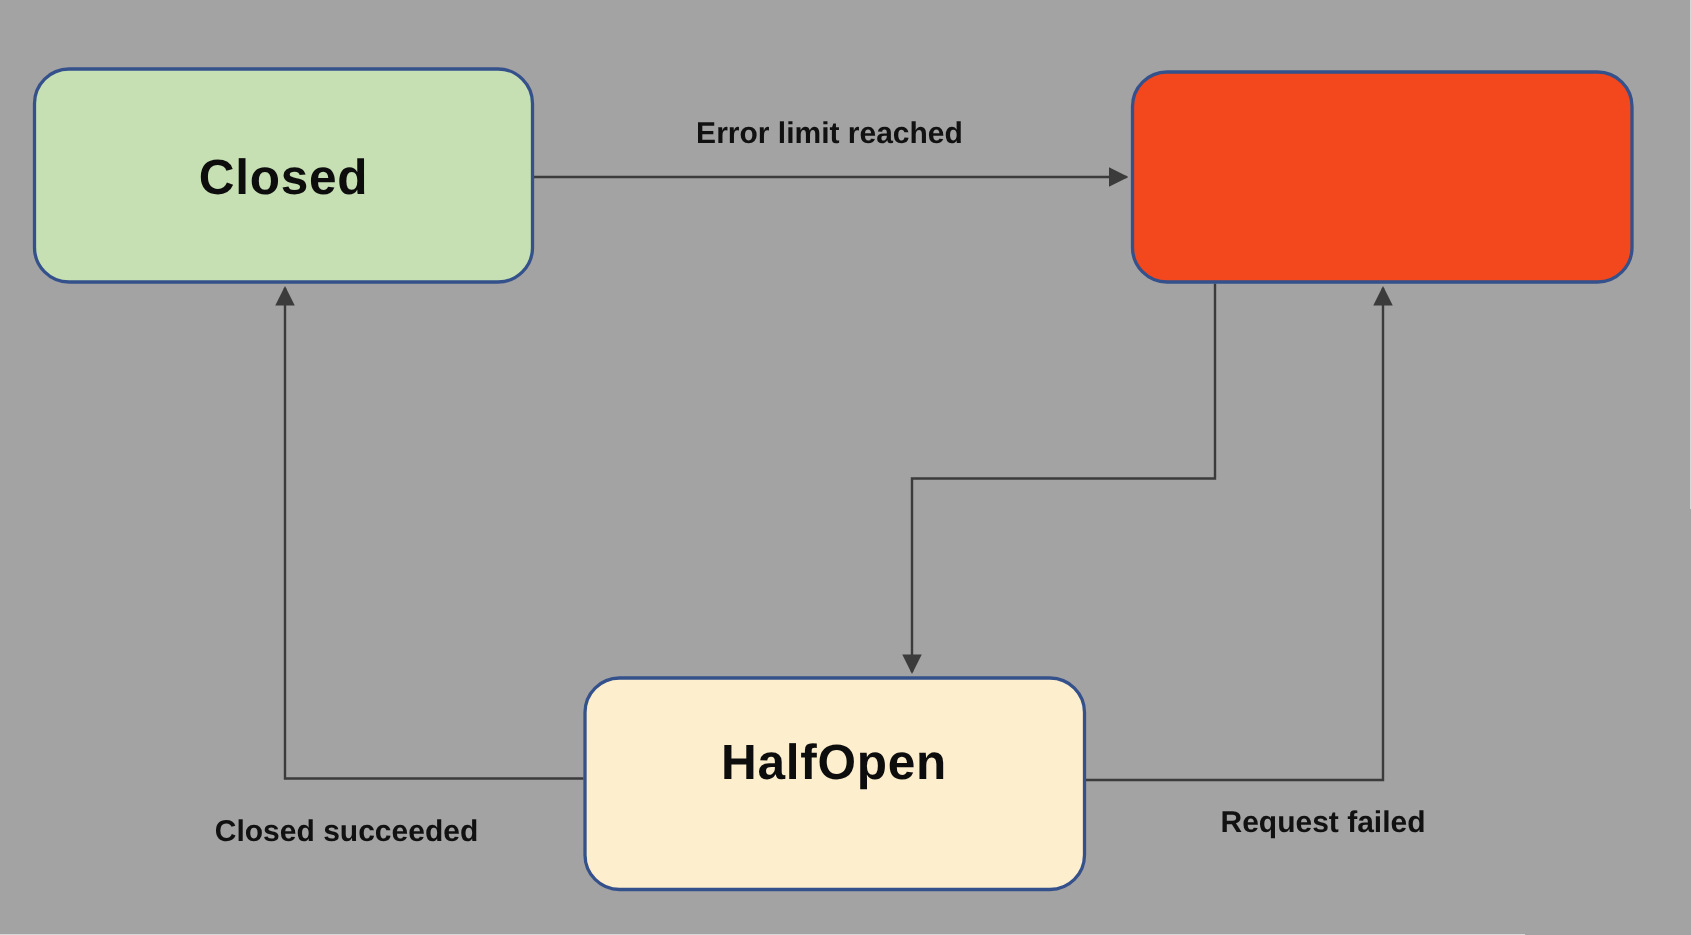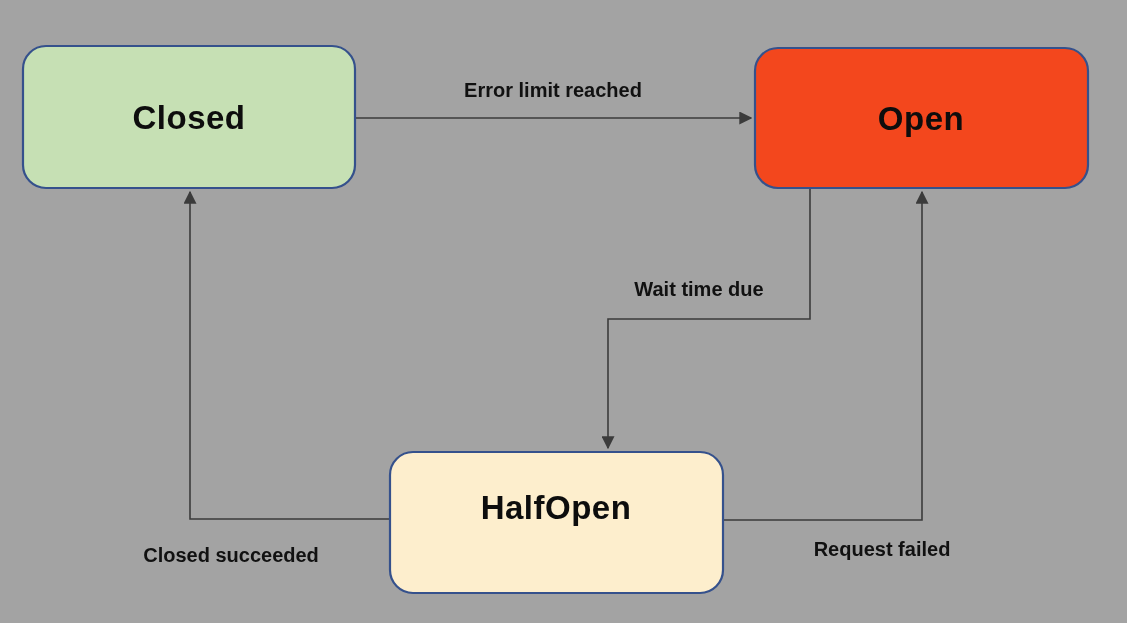--- a/index.html
+++ b/index.html
@@ -67,25 +67,23 @@
 
     <rect class="state-box" x="23" y="46" width="332" height="142" rx="23" ry="23" fill="#c6e0b4" stroke="#35518c"></rect>
 
     <rect class="state-box" x="755" y="48" width="333" height="140" rx="23" ry="23" fill="#f3471d" stroke="#35518c"></rect>
 
     <rect class="state-box" x="390" y="452" width="333" height="141" rx="23" ry="23" fill="#fdeecd" stroke="#35518c"></rect>
   </svg>
 
   <div class="state-label" style="left:189px; top:118px;">Closed</div>
 
-  <div class="state-label" style="left:921px; top:119px;">Open</div>
 
   <div class="state-label" style="left:556px; top:508px;">HalfOpen</div>
 
   <div class="edge-label" style="left:553px; top:90px;">Error limit reached</div>
 
-  <div class="edge-label" style="left:699px; top:289px;">Wait time due</div>
 
   <div class="edge-label" style="left:231px; top:555px;">Closed succeeded</div>
 
   <div class="edge-label" style="left:882px; top:549px;">Request failed</div>
 
 </div>
 
 </body></html>

